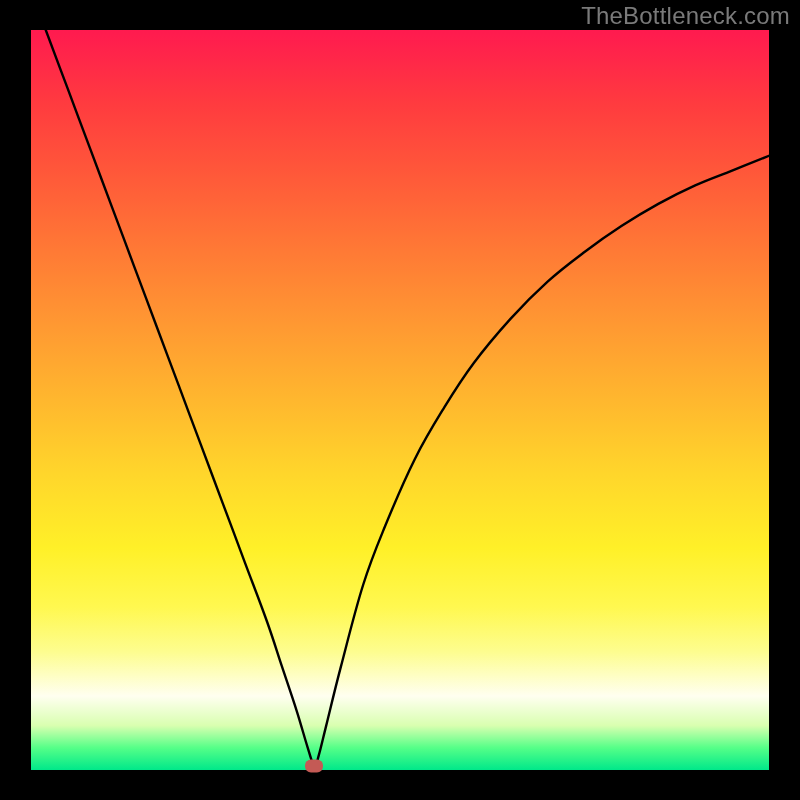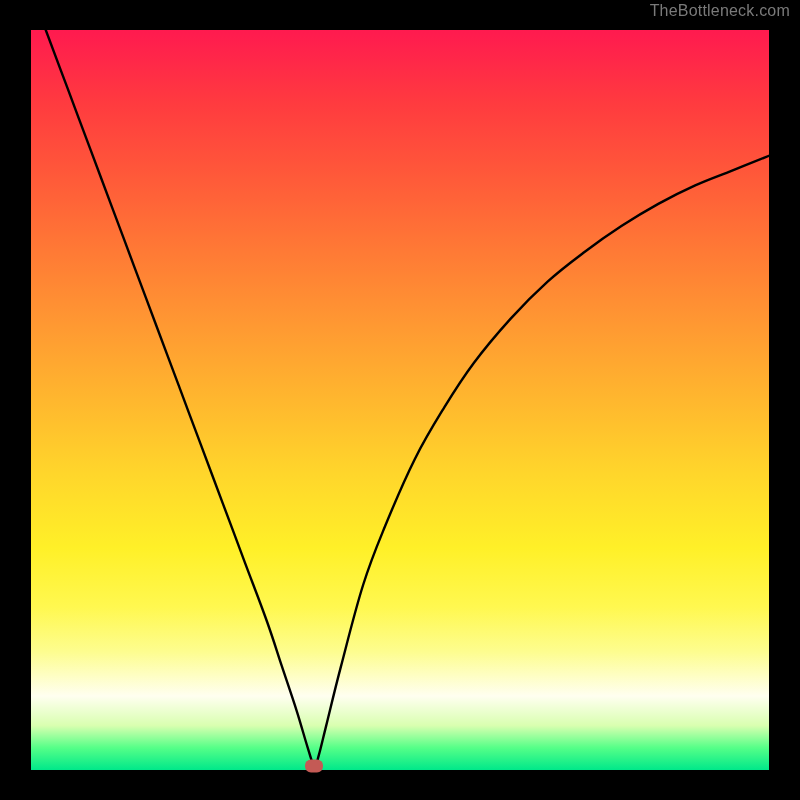--- a/index.html
+++ b/index.html
@@ -56,21 +56,21 @@
     height: 13px;
     background: #c45a55;
     border-radius: 6px;
     transform: translate(-50%, -50%);
   }
   .watermark {
     position: absolute;
     top: 2px;
     right: 10px;
     color: #7a7a7a;
-    font-size: 16px;
+    font-size: 24px;
     letter-spacing: 0.2px;
     font-weight: 500;
     text-align: right;
   }
 </style>
 </head>
 <body>
 
 <div class="frame">
   <div class="plot">

